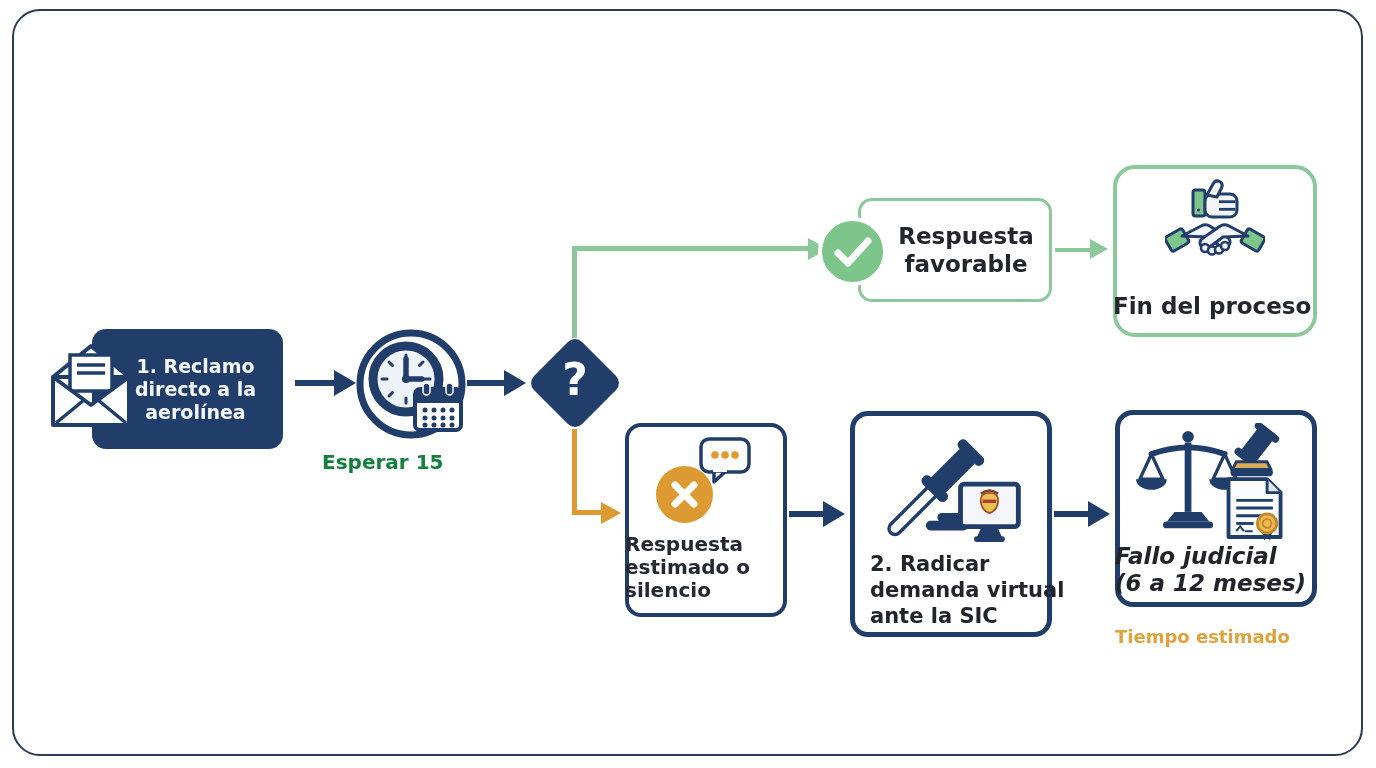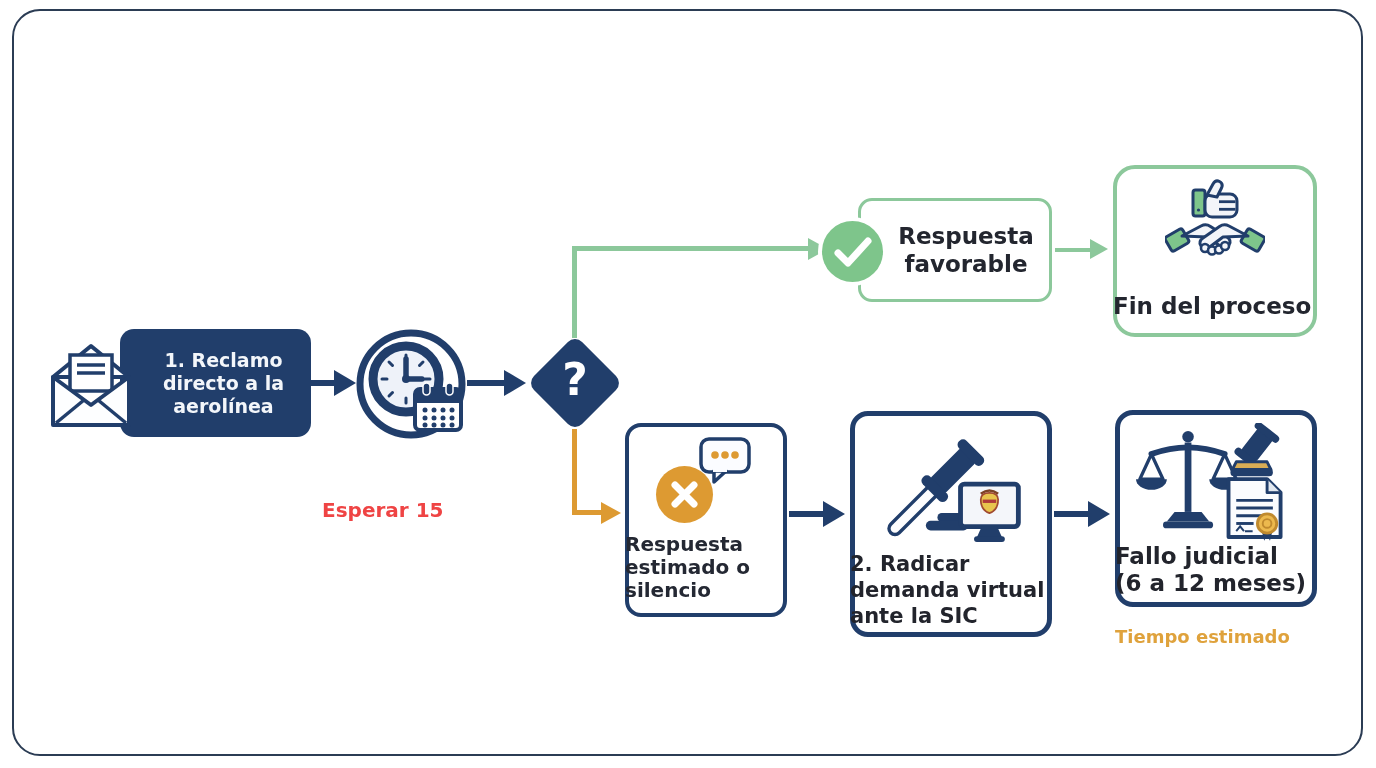--- a/index.html
+++ b/index.html
@@ -9,45 +9,45 @@
   }
   .abs{position:absolute;}
   .frame{
     left:12px;top:9px;width:1347px;height:743px;
     border:2px solid #2b3c54;border-radius:28px;background:#ffffff;
   }
   
   .box{box-sizing:border-box;background:#ffffff;display:flex;flex-direction:column;
        align-items:center;justify-content:center;text-align:center;}
   .box-step1{
-    left:120px;top:329px;width:191px;height:108px;background:#213e6b;border-radius:14px;
+    left:92px;top:329px;width:191px;height:120px;background:#213e6b;border-radius:14px;
     color:#f3f6fa;font-size:19px;line-height:23px;font-weight:bold;padding-left:16px;
   }
   .box-favorable{
     left:858px;top:198px;width:194px;height:104px;border:3px solid #8cc89b;border-radius:14px;
     color:#23262f;font-size:23px;line-height:28px;font-weight:bold;padding-left:22px;
   }
   .box-fin{
     left:1113px;top:165px;width:204px;height:172px;border:4px solid #8cc89b;border-radius:22px;
   }
   .box-negativa{
     left:625px;top:423px;width:162px;height:194px;border:4px solid #213e6b;border-radius:16px;
   }
   .box-radicar{
     left:850px;top:411px;width:202px;height:226px;border:5px solid #213e6b;border-radius:18px;
   }
   .box-fallo{
     left:1115px;top:410px;width:202px;height:197px;border:5px solid #213e6b;border-radius:18px;
   }
   .lbl{position:absolute;text-align:left;font-weight:bold;}
-  .lbl-wait{left:322px;top:450px;width:182px;color:#ef4444;font-size:20px;line-height:24px;margin-top:48px;}
+  .lbl-wait{left:322px;top:450px;width:182px;color:#15803d;font-size:20px;line-height:24px;}
   .lbl-fin{left:1113px;top:293px;width:204px;color:#23262f;font-size:23px;}
   .lbl-negativa{left:625px;top:533px;width:162px;color:#242833;font-size:20px;line-height:23px;}
-  .lbl-radicar{left:850px;top:551px;width:202px;color:#22242c;font-size:21px;line-height:26px;}
-  .lbl-fallo{left:1115px;top:543px;width:202px;color:#22242c;font-size:23px;line-height:27px;}
+  .lbl-radicar{left:850px;top:551px;width:202px;color:#22242c;font-size:21px;line-height:26px;padding-left:20px;}
+  .lbl-fallo{left:1115px;top:543px;width:202px;color:#22242c;font-size:23px;line-height:27px;font-style:italic;}
   .lbl-tiempo{left:1115px;top:626px;width:202px;color:#dfa23c;font-size:18px;}
   
   .diamond{left:541px;top:349px;width:68px;height:68px;background:#213e6b;border-radius:10px;
            transform:rotate(45deg);}
   .diamond-q{left:541px;top:345px;width:68px;height:68px;display:flex;align-items:center;
              justify-content:center;color:#ffffff;font-size:44px;font-weight:bold;}
   
   .seg{position:absolute;}
   .navy{background:#213e6b;}
   .green{background:#8cc89b;}

